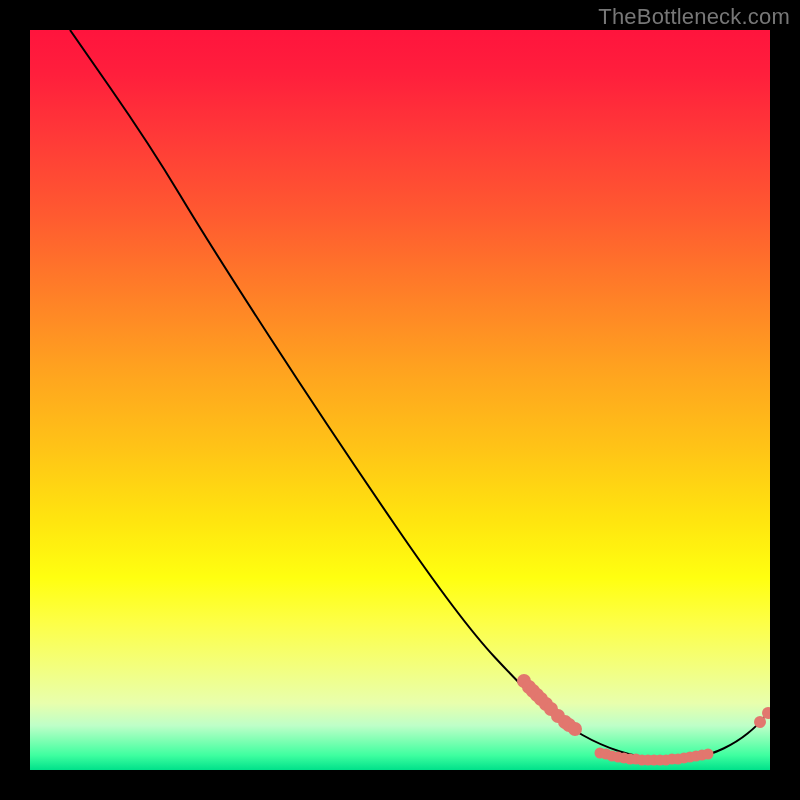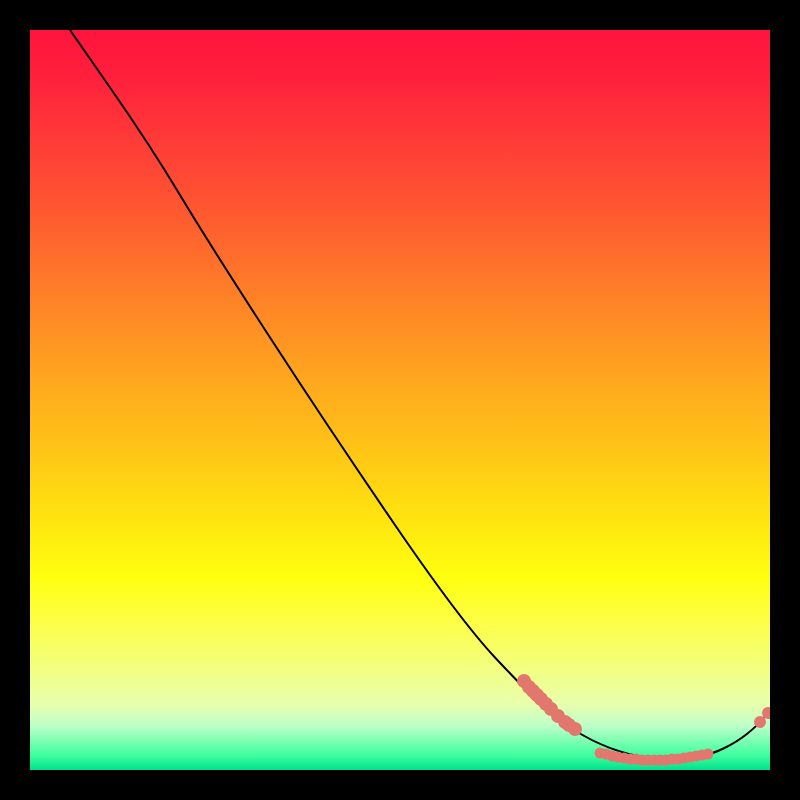--- a/index.html
+++ b/index.html
@@ -61,20 +61,21 @@
     position: absolute;
     inset: 0;
     width: 100%;
     height: 100%;
   }
 </style>
 </head>
 <body>
 
 <div class="frame">
+  <div class="watermark">TheBottleneck.com</div>
 
   <div class="plot-area">
     <div class="gradient"></div>
     <svg class="curve" viewBox="0 0 740 740" preserveAspectRatio="none">
       <path id="main-curve" fill="none" stroke="#000" stroke-width="2" d="M 40 0 Q 40 0 80 57.5 Q 120 115 150 165 Q 180 215 240 307.5 Q 300 400 365 495 Q 430 590 465 627.5 Q 500 665 517.5 680 Q 535 695 552.5 705 Q 570 715 590 721.5 Q 610 728 630 729 Q 650 730 665 727.5 Q 680 725 693.5 718.5 Q 707 712 717.5 703.5 Q 728 695 734 687.5 T 740 680"></path>
       <g id="markers">
           <circle cx="494" cy="651" r="7" fill="#e2776e"></circle>
           <circle cx="499" cy="657" r="7" fill="#e2776e"></circle>
           <circle cx="503" cy="661" r="7" fill="#e2776e"></circle>
           <circle cx="507" cy="665" r="7" fill="#e2776e"></circle>

